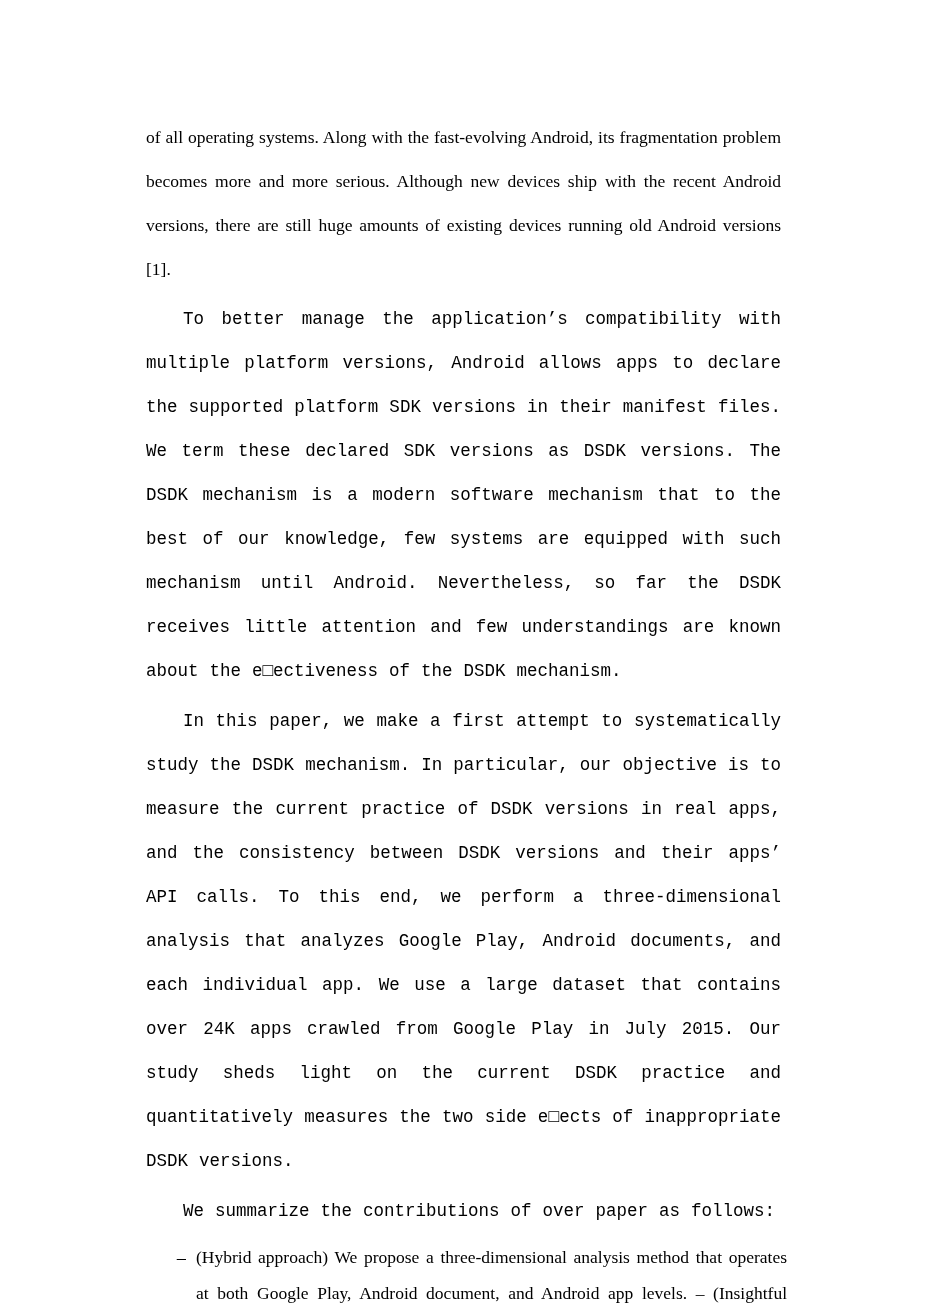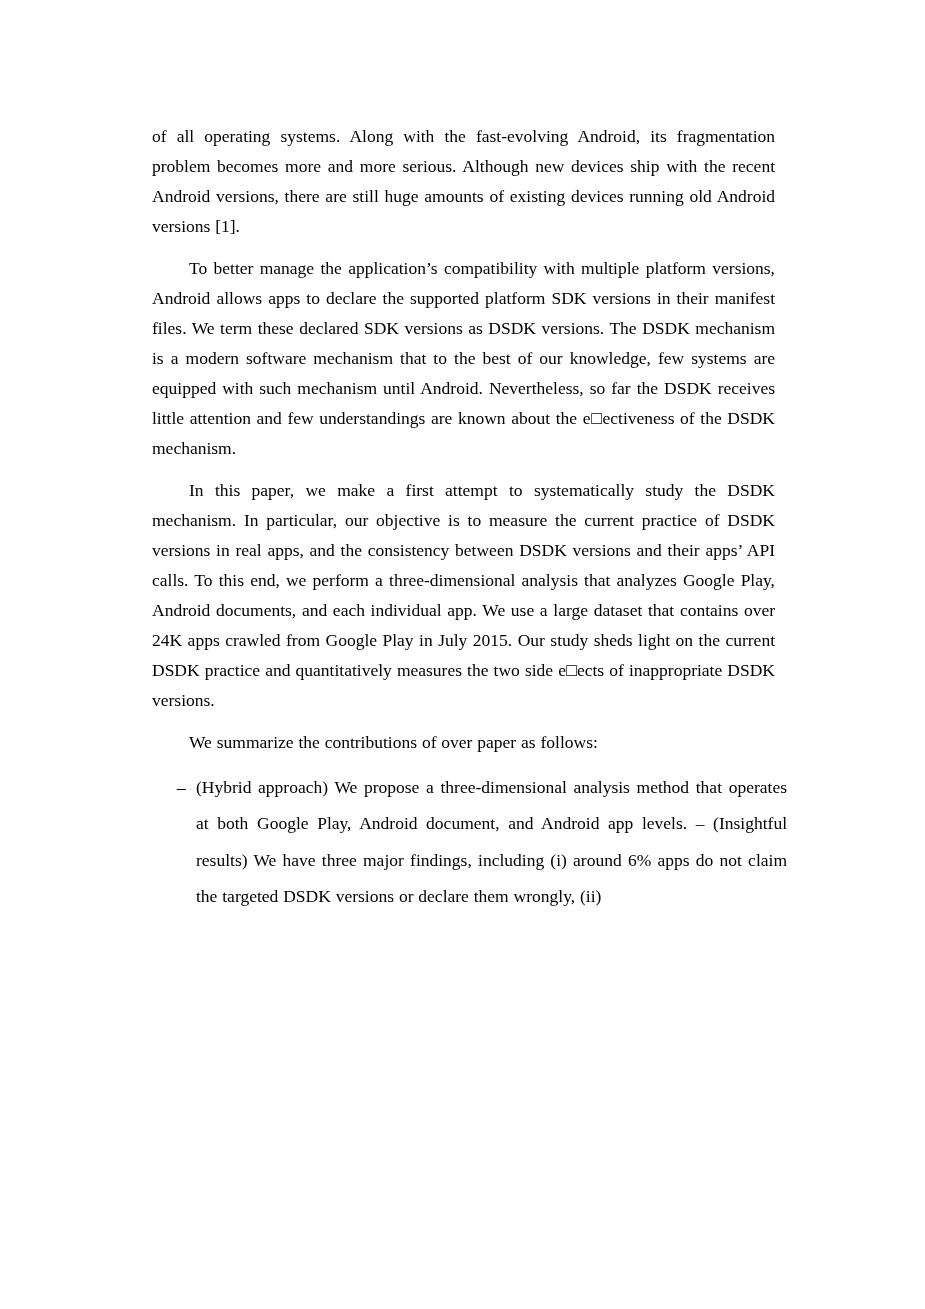--- a/index.html
+++ b/index.html
@@ -15,28 +15,29 @@
   }
   .page {
     box-sizing: border-box;
     width: 925px;
     height: 1309px;
     padding: 109px 138px 40px 140px;
     background: #ffffff;
     overflow: hidden;
   }
   .para {
-    margin: 12px;
+    margin: 6px;
     font-size: 17.5px;
-    line-height: 30px;
+    line-height: 44px;
     text-align: justify;
     word-spacing: 0.5px;
   }
   .para.indent {
     text-indent: 37px;
+    font-family: Liberation Mono, monospace;
   }
   .bullet-list {
     margin: 0;
   }
   .bullet-item {
     position: relative;
     padding-left: 56px;
     font-size: 17.5px;
     line-height: 36.4px;
     text-align: justify;

